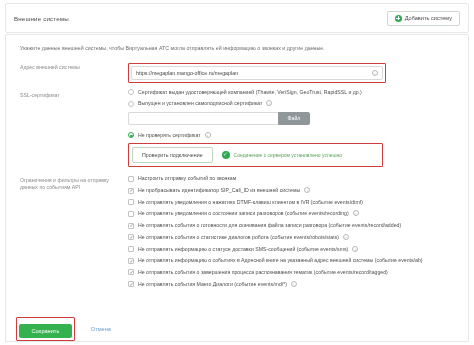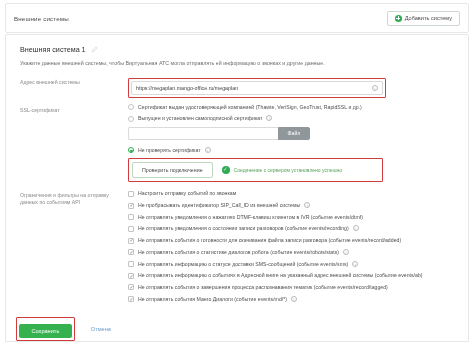--- a/index.html
+++ b/index.html
@@ -157,26 +157,20 @@
   <div class="topbar">
     <div class="topbar-title">Внешние системы</div>
     <div class="btn-add">
       <span class="plus-icon"></span>
       <span>Добавить систему</span>
     </div>
   </div>
 
   <div class="card">
 
-    <div class="sys-title-row">
-      <div class="sys-title">Внешняя система 1</div>
-      <svg class="pencil-icon" viewBox="0 0 16 16">
-        <path d="M11.5 1.8l2.7 2.7-8.2 8.2-3.3.6.6-3.3z" fill="none" stroke="#8a8a8a" stroke-width="1.2"></path>
-      </svg>
-    </div>
 
     <div class="intro">Укажите данные внешней системы, чтобы Виртуальная АТС могла отправлять ей информацию о звонках и другие данные.</div>
 
     <div class="row">
       <div class="row-label">Адрес внешней системы</div>
       <div class="row-body">
         <div class="url-wrap">
           <div class="url-input">
             <span class="url-text">https://megaplan.mango-office.ru/megaplan</span>
             <span class="info-icon">i</span>

